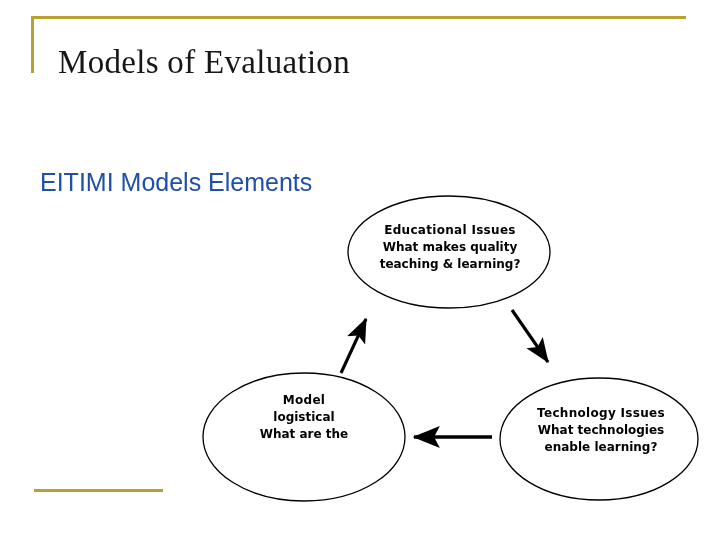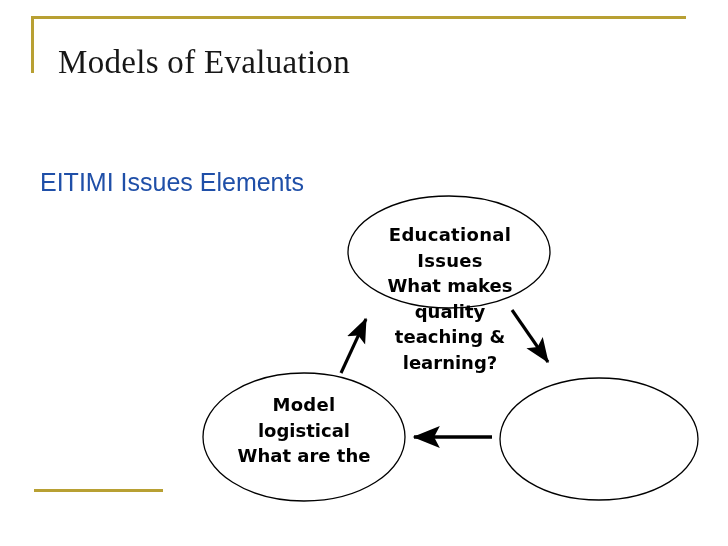--- a/index.html
+++ b/index.html
@@ -71,21 +71,21 @@
     position: absolute;
     left: 0;
     top: 0;
     width: 728px;
     height: 546px;
   }
   .node-label {
     position: absolute;
     text-align: center;
     font-family: "DejaVu Sans", sans-serif;
-    font-size: 18px;
+    font-size: 12px;
     color: #000000;
     line-height: 1.42;
     pointer-events: none;
   }
   .node-label .heading {
     font-weight: 700;
     letter-spacing: 0.3px;
   }
   .node-label .body {
     font-weight: 700;
@@ -113,21 +113,21 @@
 </head>
 <body>
 
 <div id="slide">
 
   <div class="rule-top-horizontal"></div>
   <div class="rule-top-vertical"></div>
   <div class="rule-bottom"></div>
 
   <div class="slide-title">Models of Evaluation</div>
-  <div class="slide-subtitle">EITIMI Issues Elements</div>
+  <div class="slide-subtitle">EITIMI Models Elements</div>
 
   <svg class="diagram" width="728" height="546" viewBox="0 0 728 546" aria-hidden="true">
     <defs>
       <marker id="arrowhead" markerWidth="9" markerHeight="9" refX="7.6" refY="3.2" orient="auto" markerUnits="strokeWidth">
         <path d="M0,0 L8,3.2 L0,6.4 L1.7,3.2 Z" fill="#000000"></path>
       </marker>
     </defs>
 
     <ellipse cx="449" cy="252" rx="101" ry="56" fill="#ffffff" stroke="#000000" stroke-width="1.3"></ellipse>
 
@@ -141,20 +141,25 @@
 
     <line x1="341" y1="373" x2="366" y2="319" stroke="#000000" stroke-width="3.1" marker-end="url(#arrowhead)"></line>
   </svg>
 
   <div class="node-label label-educational">
     <div class="heading">Educational Issues</div>
     <div class="body">What makes quality</div>
     <div class="body">teaching &amp; learning?</div>
   </div>
 
+  <div class="node-label label-technology">
+    <div class="heading">Technology Issues</div>
+    <div class="body">What technologies</div>
+    <div class="body">enable learning?</div>
+  </div>
 
   <div class="node-label label-management">
     <div class="heading">Model</div>
     <div class="body">logistical</div>
     <div class="body">What are the</div>
   </div>
 
 </div>
 
 </body></html>

